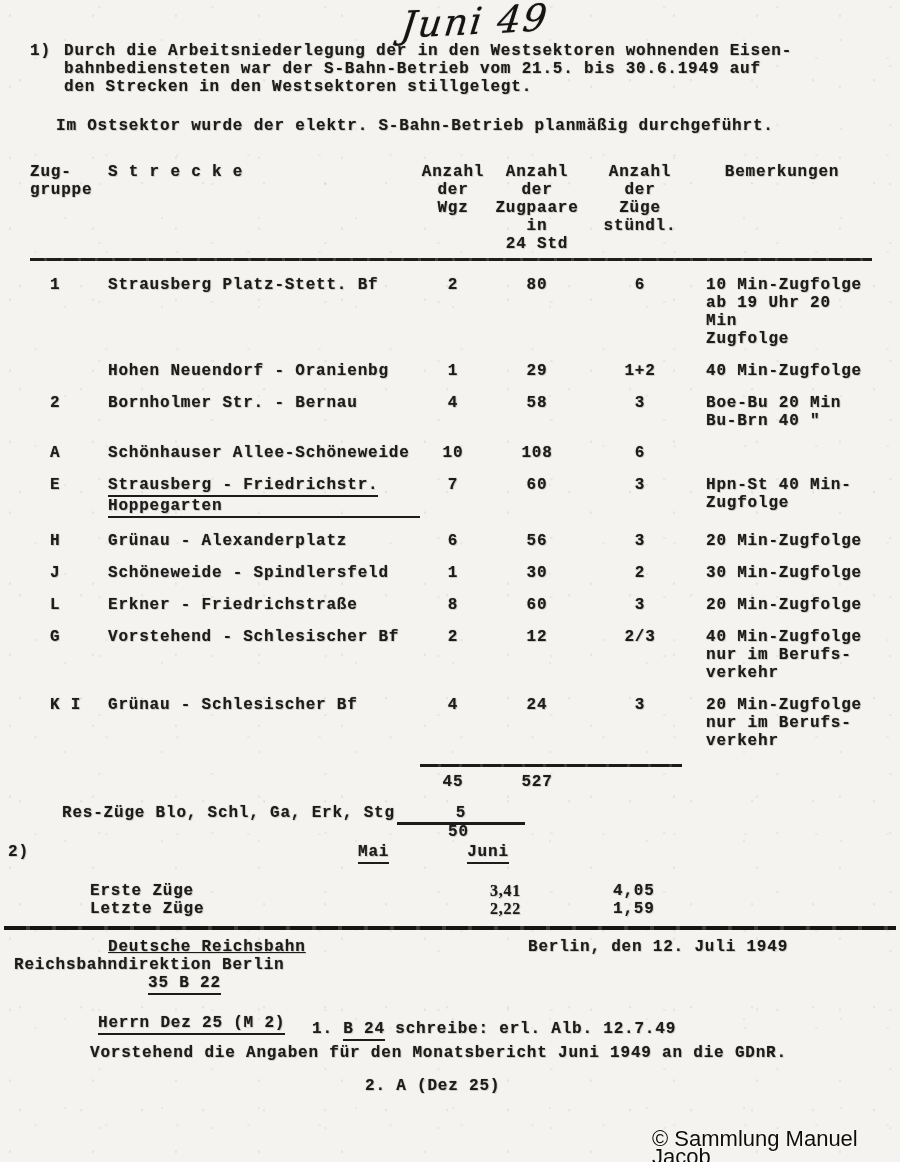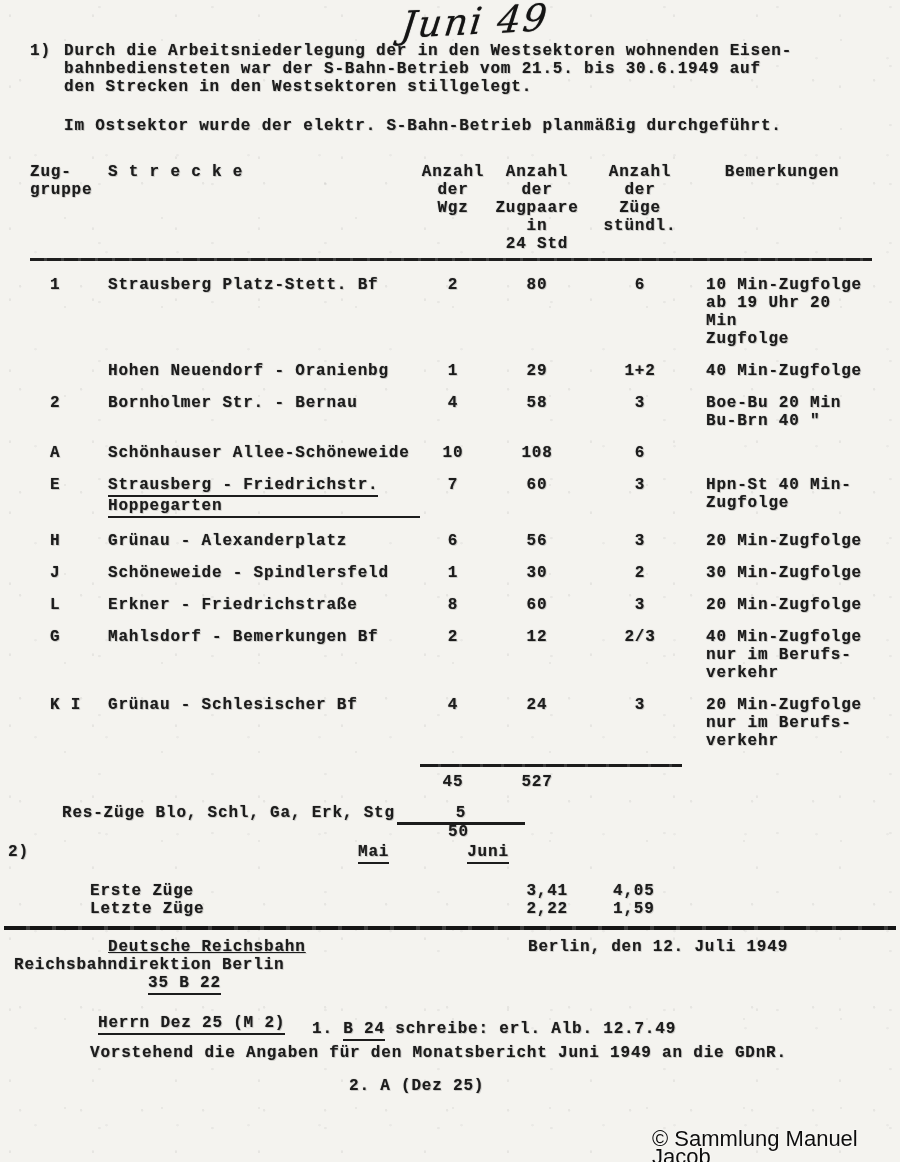--- a/index.html
+++ b/index.html
@@ -23,21 +23,21 @@
   .u{border-bottom:2px solid #1c1c1c;padding-bottom:1px;}
   .handwriting{
     position:absolute;top:2px;left:330px;width:290px;text-align:center;
     font-family:"DejaVu Serif",serif;font-style:italic;font-weight:normal;
     font-size:37px;line-height:40px;color:#141414;
     transform:rotate(-3deg) skewX(-10deg);letter-spacing:2px;
     text-shadow:0 0 1px rgba(0,0,0,.6);
   }
   .para1{position:absolute;top:42px;left:30px;display:flex;}
   .para1 .marker{width:34px;flex:0 0 34px;}
-  .para2{position:absolute;top:117px;left:64px;}
+  .para2{position:absolute;top:117px;left:56px;}
   
   .s-table{position:absolute;top:163px;left:30px;right:28px;}
   .grid6{display:grid;grid-template-columns:78px 312px 66px 102px 104px 1fr;}
   .c{min-height:18px;}
   .c.group{padding-left:20px;}
   .c.num{text-align:center;}
   .c.remark{padding-left:14px;white-space:pre-line;}
   .t-head .c{white-space:pre-line;}
   .t-head .h-num{text-align:center;}
   .t-head .h-rem{text-align:center;padding-top:0;}
@@ -55,33 +55,33 @@
   .res-total{padding-left:418px;margin-top:-2px;}
   
   .section2{position:absolute;top:843px;left:8px;right:28px;}
   .s2-head{display:flex;}
   .s2-marker{width:82px;flex:0 0 82px;}
   .s2-c1{margin-left:268px;}
   .s2-c2{margin-left:78px;}
   .s2-rows{margin-top:18px;}
   .s2-row{display:flex;}
   .s2-label{width:275px;flex:0 0 275px;padding-left:82px;}
-  .s2-v1{width:125px;flex:0 0 125px;text-align:right;padding-left:78px;box-sizing:content-box;}
+  .s2-v1{width:125px;flex:0 0 125px;text-align:center;padding-left:78px;box-sizing:content-box;font-family:Liberation Serif, serif;}
   .s2-v2{padding-left:45px;}
   .bottom-rule{position:absolute;top:926px;left:4px;right:4px;height:4px;
     background:repeating-linear-gradient(90deg,#151515 0 22px,#3a3a3a 22px 26px);}
   
   .f-org1{position:absolute;top:938px;left:108px;text-decoration:underline;}
   .f-date{position:absolute;top:938px;left:528px;}
   .f-org2{position:absolute;top:956px;left:14px;}
   .f-ref{position:absolute;top:974px;left:148px;}
   .f-note1{position:absolute;top:1020px;left:312px;}
   .f-addr{position:absolute;top:1014px;left:98px;}
   .f-closing{position:absolute;top:1044px;left:90px;}
-  .f-note2{position:absolute;top:1077px;left:349px;}
+  .f-note2{position:absolute;top:1077px;left:365px;}
   .watermark{
     position:absolute;top:1130px;left:652px;
     font-family:"Liberation Sans","DejaVu Sans",sans-serif;font-weight:normal;
     font-size:22px;letter-spacing:0;color:#0d0d0d;
     text-shadow:0 0 2px rgba(255,255,255,.9);
   }
 </style>
 </head>
 <body>
 
@@ -216,21 +216,21 @@
     </div>
     <div class="c num">8</div>
     <div class="c num">60</div>
     <div class="c num">3</div>
     <div class="c remark">20 Min-Zugfolge</div>
   </div>
 
   <div class="grid6 t-row">
     <div class="c group">G</div>
     <div class="c route">
-      <span class="route-l1">Mahlsdorf - Bemerkungen Bf</span>
+      <span class="route-l1">Vorstehend - Schlesischer Bf</span>
       
     </div>
     <div class="c num">2</div>
     <div class="c num">12</div>
     <div class="c num">2/3</div>
     <div class="c remark">40 Min-Zugfolge
 nur im Berufs-
 verkehr</div>
   </div>
 

